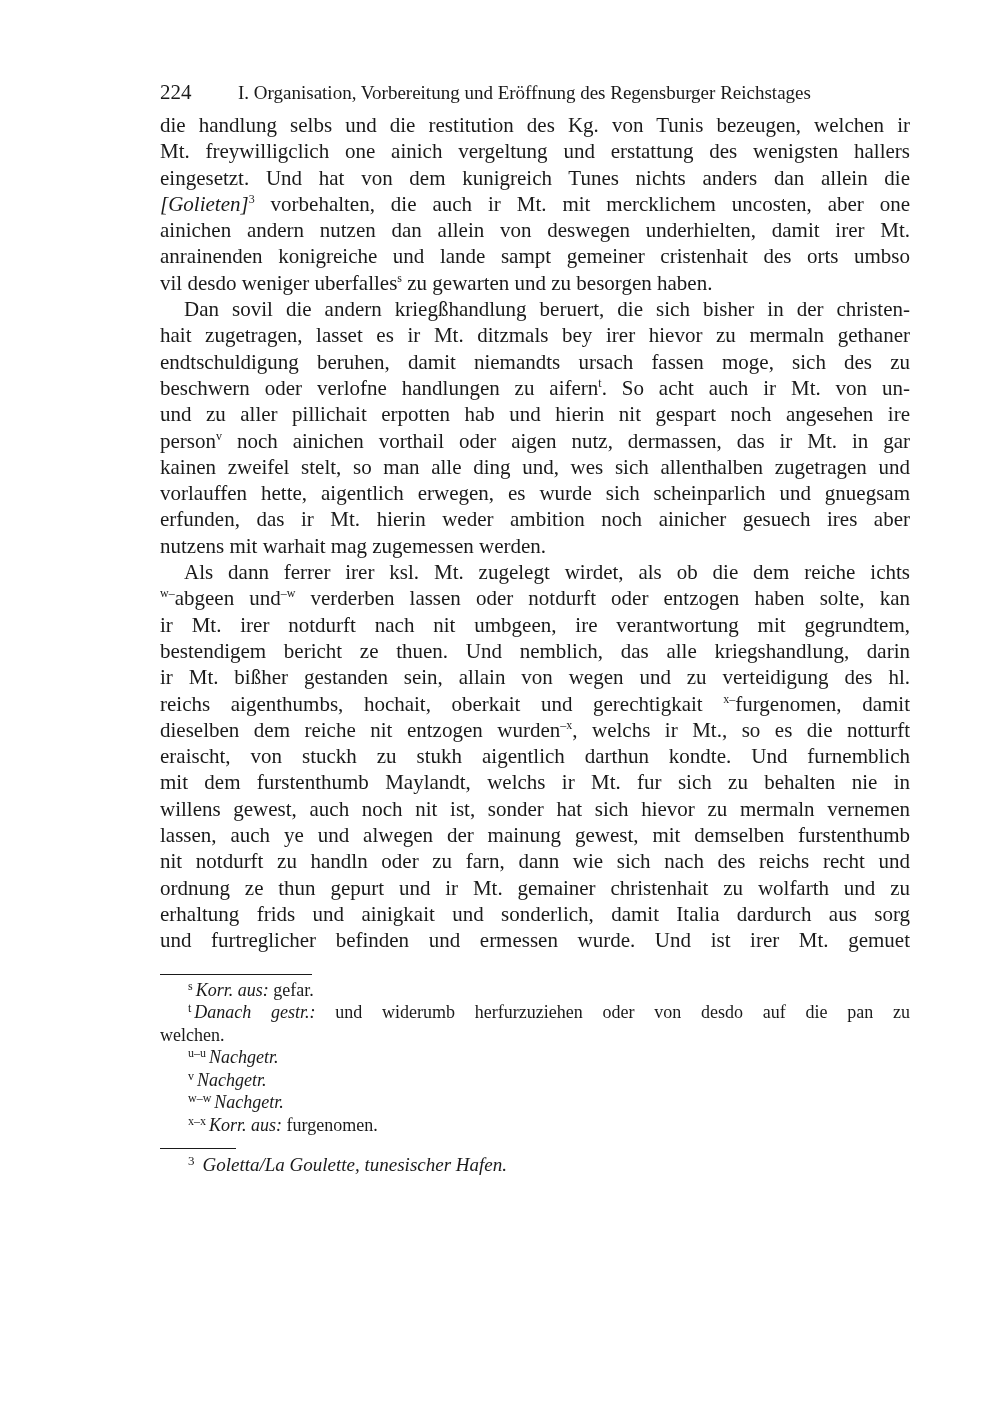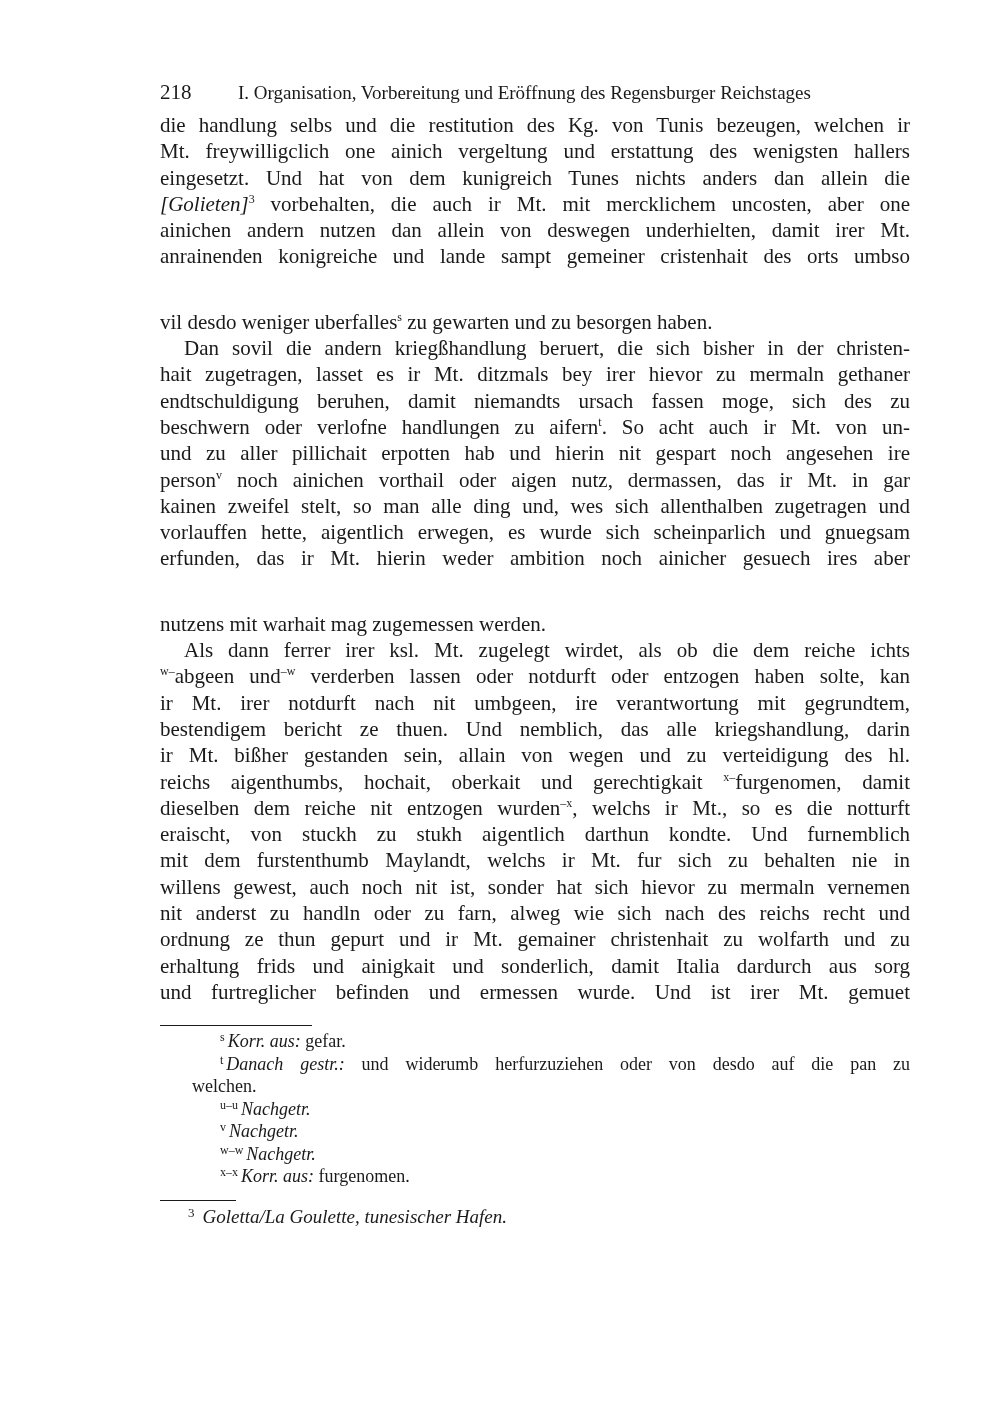--- a/index.html
+++ b/index.html
@@ -48,21 +48,20 @@
     }
     .line {
       display: block;
       text-align: justify;
       text-align-last: justify;
       white-space: nowrap;
       overflow: visible;
     }
     .line.last {
       text-align-last: left;
-      margin-top: 39px;
     }
     .line.indent {
       padding-left: 24px;
     }
     .it { font-style: italic; }
     sup {
       font-size: 12px;
       line-height: 0;
       vertical-align: 8px;
     }
@@ -77,21 +76,20 @@
       width: 76px;
       margin-top: 12px;
     }
     .footnotes {
       font-size: 18px;
       line-height: 22.5px;
     }
     .fn {
       display: block;
       white-space: nowrap;
-      margin-left: 32px;
     }
     .fn.indent { padding-left: 28px; }
     .fn.justify {
       text-align: justify;
       text-align-last: justify;
     }
     .fn sup {
       font-size: 12px;
       vertical-align: 6px;
       margin-right: 3px;
@@ -106,21 +104,21 @@
       vertical-align: 6px;
       margin-right: 8px;
     }
   </style>
 </head>
 <body>
 
 <div class="page">
 
   <div class="running-head">
-    <span class="page-number">218</span>
+    <span class="page-number">224</span>
     <span class="head-title">I. Organisation, Vorbereitung und Eröffnung des Regensburger Reichstages</span>
   </div>
 
   <div class="body-text">
 
     <div class="para">
       <span class="line">die handlung selbs und die restitution des Kg. von Tunis bezeugen, welchen ir</span>
       <span class="line">Mt. freywilligclich one ainich vergeltung und erstattung des wenigsten hallers</span>
       <span class="line">eingesetzt. Und hat von dem kunigreich Tunes nichts anders dan allein die</span>
       <span class="line"><span class="it">[Golieten]</span><sup>3</sup><span> vorbehalten, die auch ir Mt. mit mercklichem uncosten, aber one</span></span>
@@ -146,21 +144,22 @@
       <span class="line indent">Als dann ferrer irer ksl. Mt. zugelegt wirdet, als ob die dem reiche ichts</span>
       <span class="line"><sup>w–</sup><span>abgeen und</span><sup>–w</sup><span> verderben lassen oder notdurft oder entzogen haben solte, kan</span></span>
       <span class="line">ir Mt. irer notdurft nach nit umbgeen, ire verantwortung mit gegrundtem,</span>
       <span class="line">bestendigem bericht ze thuen. Und nemblich, das alle kriegshandlung, darin</span>
       <span class="line">ir Mt. bißher gestanden sein, allain von wegen und zu verteidigung des hl.</span>
       <span class="line"><span>reichs aigenthumbs, hochait, oberkait und gerechtigkait </span><sup>x–</sup><span>furgenomen, damit</span></span>
       <span class="line"><span>dieselben dem reiche nit entzogen wurden</span><sup>–x</sup><span>, welchs ir Mt., so es die notturft</span></span>
       <span class="line">eraischt, von stuckh zu stukh aigentlich darthun kondte. Und furnemblich</span>
       <span class="line">mit dem furstenthumb Maylandt, welchs ir Mt. fur sich zu behalten nie in</span>
       <span class="line">willens gewest, auch noch nit ist, sonder hat sich hievor zu mermaln vernemen</span>
-      <span class="line">nit anderst zu handln oder zu farn, alweg wie sich nach des reichs recht und</span>
+      <span class="line">lassen, auch ye und alwegen der mainung gewest, mit demselben furstenthumb</span>
+      <span class="line">nit notdurft zu handln oder zu farn, dann wie sich nach des reichs recht und</span>
       <span class="line">ordnung ze thun gepurt und ir Mt. gemainer christenhait zu wolfarth und zu</span>
       <span class="line">erhaltung frids und ainigkait und sonderlich, damit Italia dardurch aus sorg</span>
       <span class="line">und furtreglicher befinden und ermessen wurde. Und ist irer Mt. gemuet</span>
     </div>
   </div>
 
   <div class="fn-rule"></div>
 
   <div class="footnotes">
     <span class="fn indent"><sup>s</sup><span class="it">Korr. aus:</span><span> gefar.</span></span>

